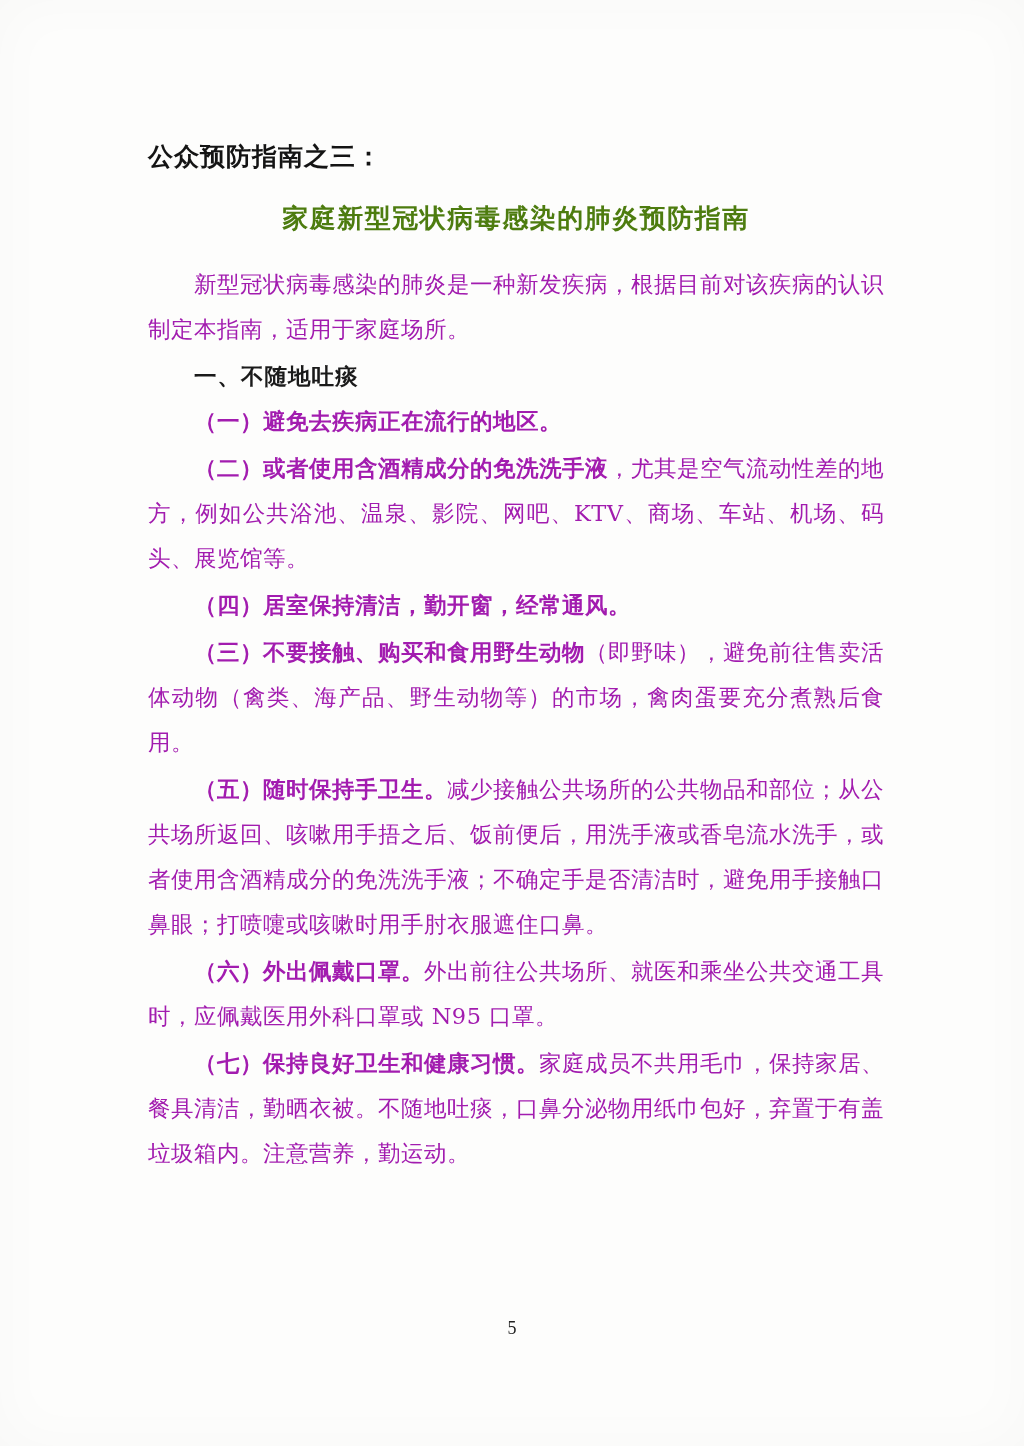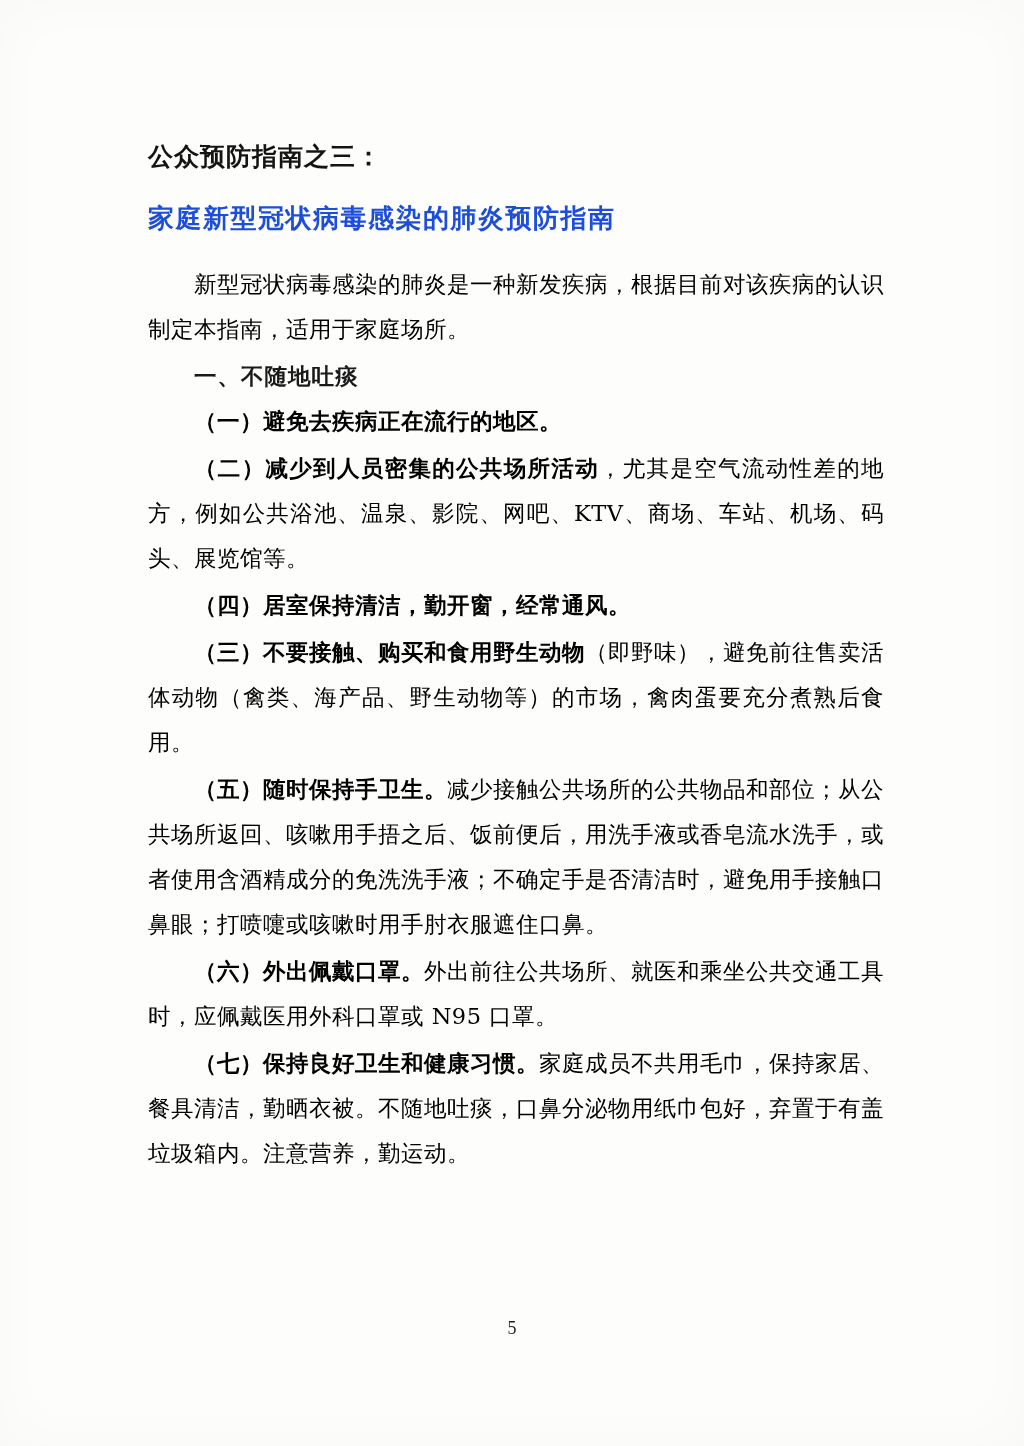--- a/index.html
+++ b/index.html
@@ -34,32 +34,32 @@
     font-weight: bold;
     letter-spacing: 1px;
     color: #141414;
     margin: 0 0 28px 0;
     text-align: left;
   }
   .doc-title {
     font-size: 26px;
     font-weight: bold;
     letter-spacing: 1.5px;
-    color: #1d4ed8;
-    text-align: left;
+    color: #4d7c0f;
+    text-align: center;
     margin: 0 0 26px 0;
   }
   p.para {
     font-size: 22.5px;
     line-height: 45px;
     margin: 0 0 2px 0;
     text-align: justify;
     text-justify: inter-ideograph;
     letter-spacing: 0.5px;
-    color: #000000;
+    color: #a21caf;
   }
   p.indent {
     text-indent: 46px;
   }
   .b {
     font-weight: bold;
   }
   .section-head {
     font-size: 22.5px;
     font-weight: bold;
@@ -98,21 +98,21 @@
 
     <p class="para indent">新型冠状病毒感染的肺炎是一种新发疾病，根据目前对该疾病的认识制定本指南，适用于家庭场所。</p>
 
     <p class="section-head">一、不随地吐痰</p>
 
     <p class="para indent">
       <span class="b">（一）</span><span class="b">避免去疾病正在流行的地区。</span><span></span>
     </p>
 
     <p class="para indent">
-      <span class="b">（二）</span><span class="b">减少到人员密集的公共场所活动</span><span>，尤其是空气流动性差的地方，例如公共浴池、温泉、影院、网吧、KTV、商场、车站、机场、码头、展览馆等。</span>
+      <span class="b">（二）</span><span class="b">或者使用含酒精成分的免洗洗手液</span><span>，尤其是空气流动性差的地方，例如公共浴池、温泉、影院、网吧、KTV、商场、车站、机场、码头、展览馆等。</span>
     </p>
 
     <p class="para indent">
       <span class="b">（四）</span><span class="b">居室保持清洁，勤开窗，经常通风。</span><span></span>
     </p>
 
     <p class="para indent">
       <span class="b">（三）</span><span class="b">不要接触、购买和食用野生动物</span><span>（即野味），避免前往售卖活体动物（禽类、海产品、野生动物等）的市场，禽肉蛋要充分煮熟后食用。</span>
     </p>
 

